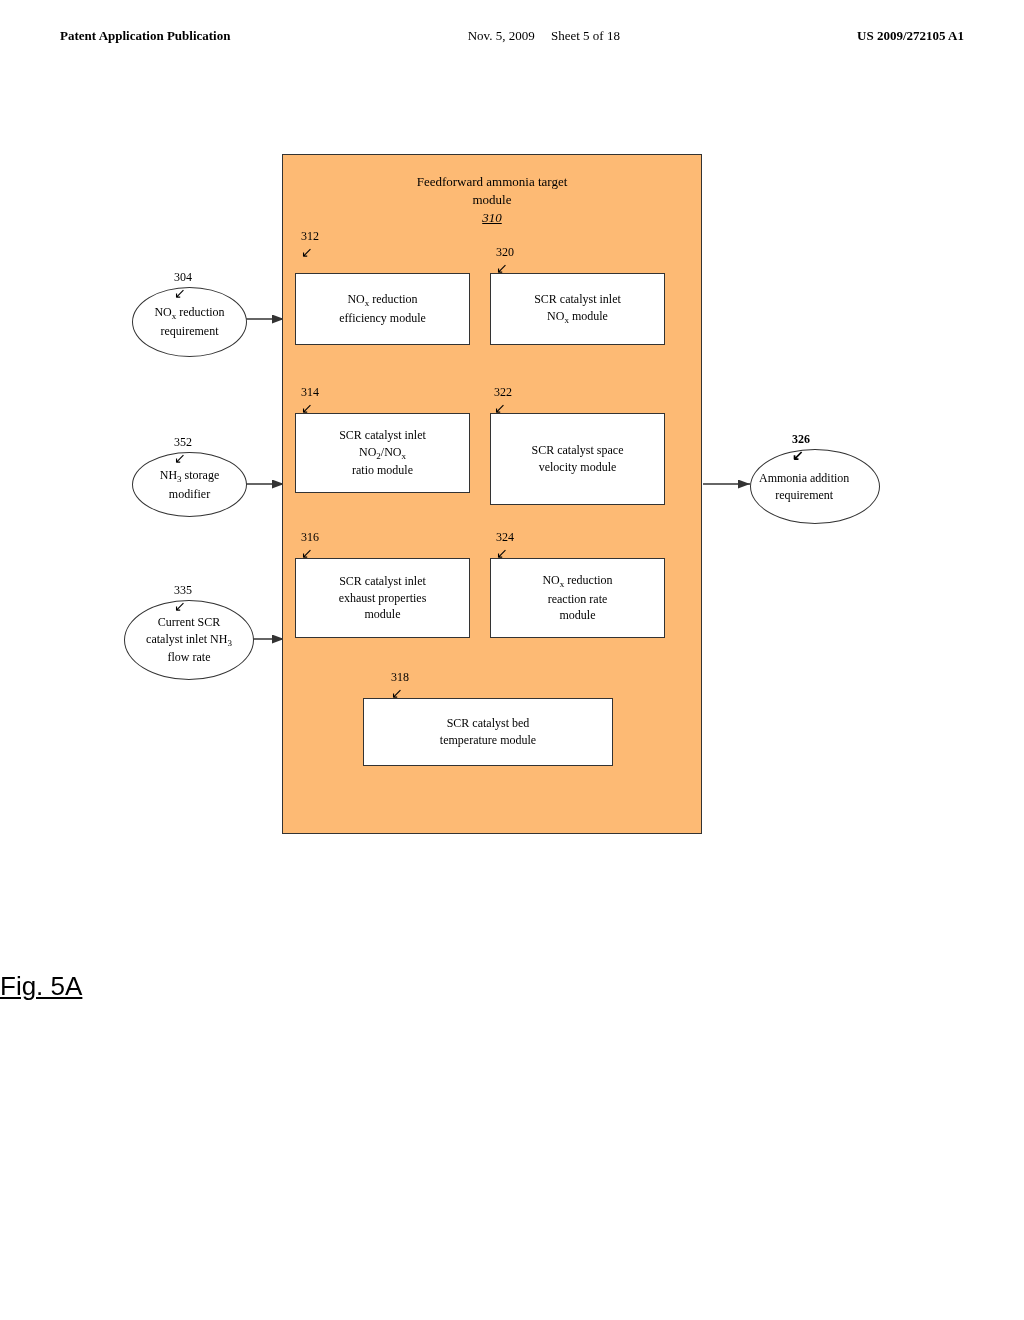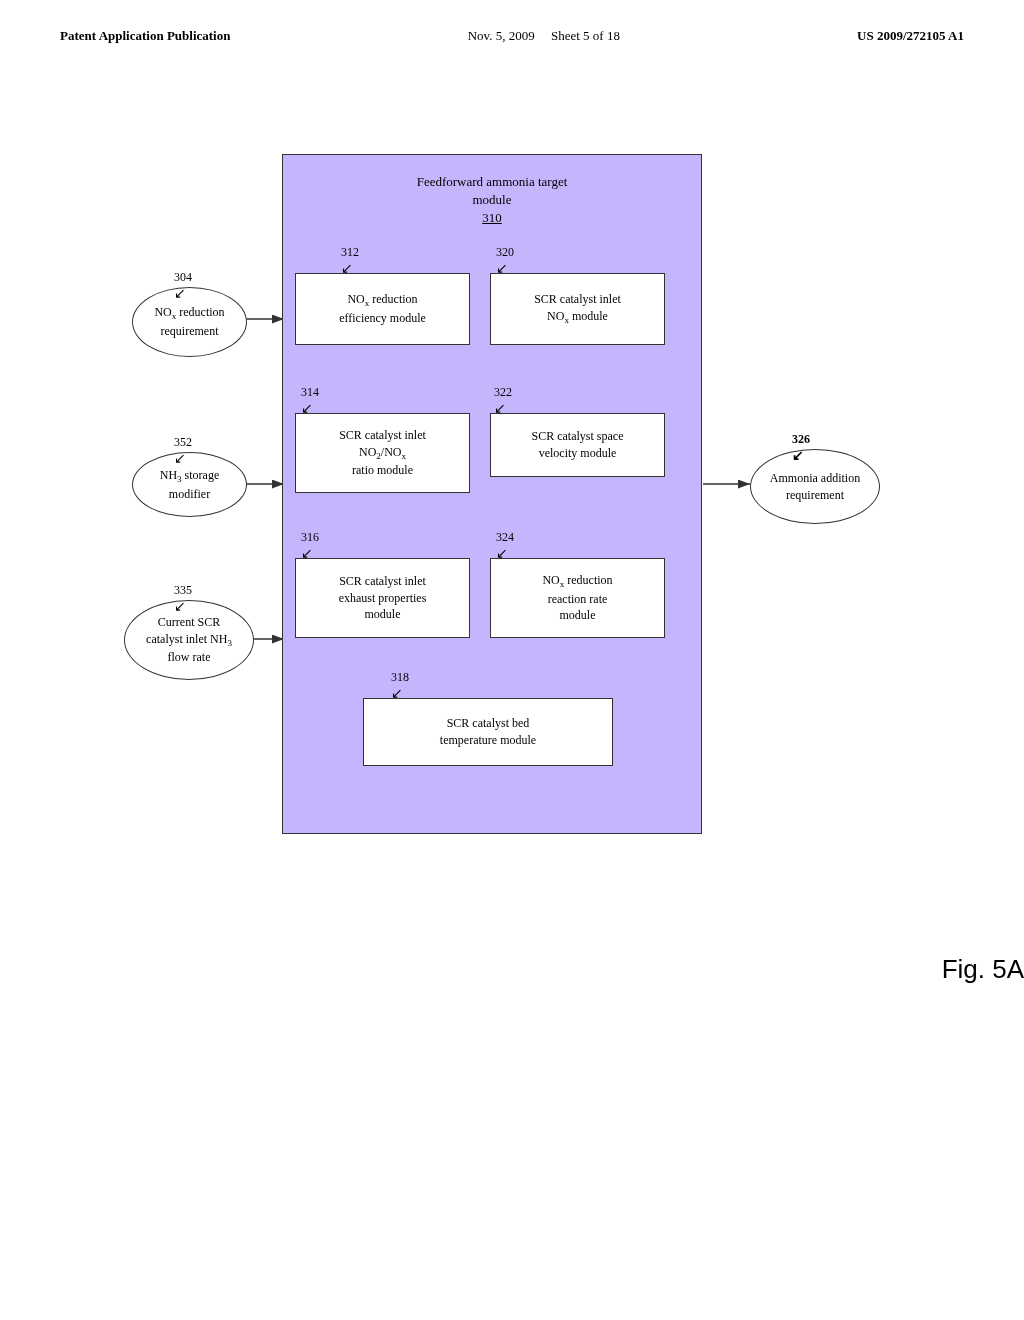--- a/index.html
+++ b/index.html
@@ -33,35 +33,36 @@
     }
 
     
     .outer-box {
       position: absolute;
       left: 180px;
       top: 50px;
       width: 420px;
       height: 680px;
       border: 1.5px solid #333;
-      background: #c4b5fd;
+      background: #fdba74;
     }
 
     
     .outer-box-title {
       position: absolute;
       top: 18px;
       left: 0;
       right: 0;
       text-align: center;
       font-size: 13px;
       line-height: 1.4;
     }
     .outer-box-title .underline {
       text-decoration: underline;
+      font-style: italic;
     }
 
     
     .module-box {
       position: absolute;
       border: 1.5px solid #333;
       background: #fff;
       text-align: center;
       font-size: 12px;
       line-height: 1.4;
@@ -97,40 +98,40 @@
     .oval-right {
       position: absolute;
       border: 1.5px solid #333;
       border-radius: 50%;
       background: #fff;
       text-align: center;
       font-size: 12px;
       line-height: 1.4;
       display: flex;
       align-items: center;
-      justify-content: center;
       padding: 4px 8px;
     }
 
     
     .arrows-svg {
       position: absolute;
       top: 0;
       left: 0;
       width: 100%;
       height: 100%;
       pointer-events: none;
     }
 
     
     .fig-caption {
-      text-align: right;
+      text-align: left;
       font-size: 26px;
-      margin-top: 30px;
+      margin-top: 47px;
       font-family: Arial, sans-serif;
+      text-decoration: underline;
     }
 
     sub { font-size: 0.75em; }
   </style>
 </head>
 <body>
 
 <div class="page-header">
   <div class="header-left">Patent Application Publication</div>
   <div class="header-center">
@@ -174,37 +175,37 @@
     <span>Current SCR<br>catalyst inlet NH<sub>3</sub><br>flow rate</span>
   </div>
   <div class="mod-label" style="left:72px; top:479px;">335<br><span style="font-size:14px;">↙</span></div>
 
   <div class="outer-box">
 
     <div class="outer-box-title">
       <span>Feedforward ammonia target<br>module<br><span class="underline">310</span></span>
     </div>
 
-    <div class="mod-label" style="left:18px; top:90px;margin-left:40px;">312<br><span style="font-size:14px;">↙</span></div>
+    <div class="mod-label" style="left:18px; top:74px;">312<br><span style="font-size:14px;">↙</span></div>
     <div class="module-box" style="left:12px; top:118px; width:175px; height:72px;">
       <span>NO<sub>x</sub> reduction<br>efficiency module</span>
     </div>
 
     <div class="mod-label" style="left:213px; top:90px;">320<br><span style="font-size:14px;">↙</span></div>
     <div class="module-box" style="left:207px; top:118px; width:175px; height:72px;">
       <span>SCR catalyst inlet<br>NO<sub>x</sub> module</span>
     </div>
 
     <div class="mod-label" style="left:18px; top:230px;">314<br><span style="font-size:14px;">↙</span></div>
     <div class="module-box" style="left:12px; top:258px; width:175px; height:80px;">
       <span>SCR catalyst inlet<br>NO<sub>2</sub>/NO<sub>x</sub><br>ratio module</span>
     </div>
 
     <div class="mod-label" style="left:211px; top:230px;">322<br><span style="font-size:14px;">↙</span></div>
-    <div class="module-box" style="left:207px; top:258px; width:175px; height:64px;">
+    <div class="module-box" style="left:207px; top:258px; width:175px; height:92px;">
       <span>SCR catalyst space<br>velocity module</span>
     </div>
 
     <div class="mod-label" style="left:18px; top:375px;">316<br><span style="font-size:14px;">↙</span></div>
     <div class="module-box" style="left:12px; top:403px; width:175px; height:80px;">
       <span>SCR catalyst inlet<br>exhaust properties<br>module</span>
     </div>
 
     <div class="mod-label" style="left:213px; top:375px;">324<br><span style="font-size:14px;">↙</span></div>
     <div class="module-box" style="left:207px; top:403px; width:175px; height:80px;">

